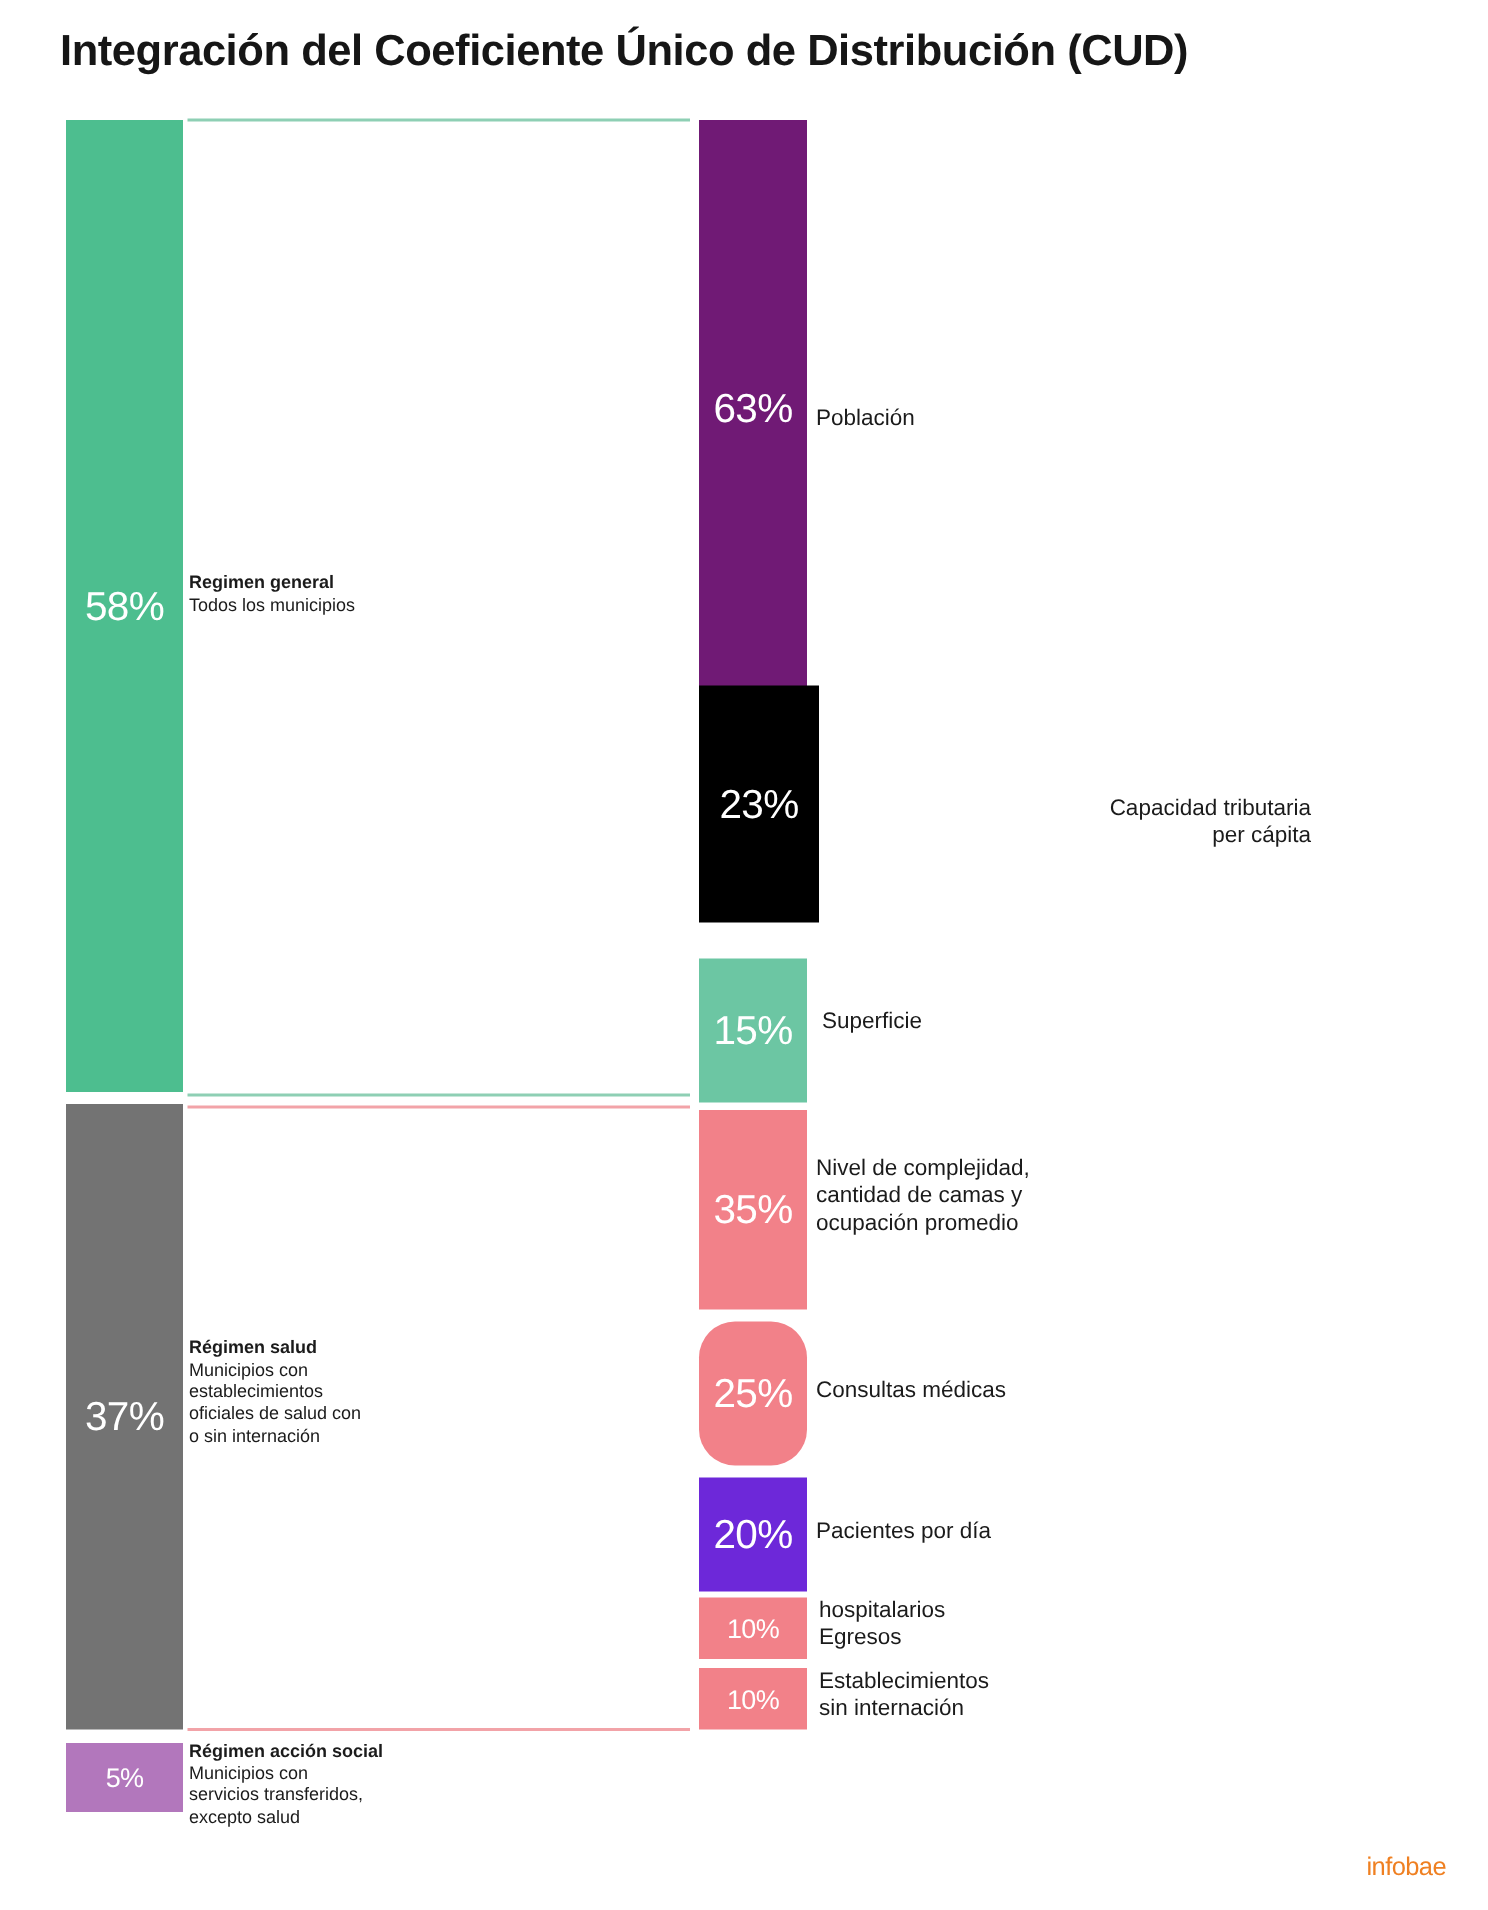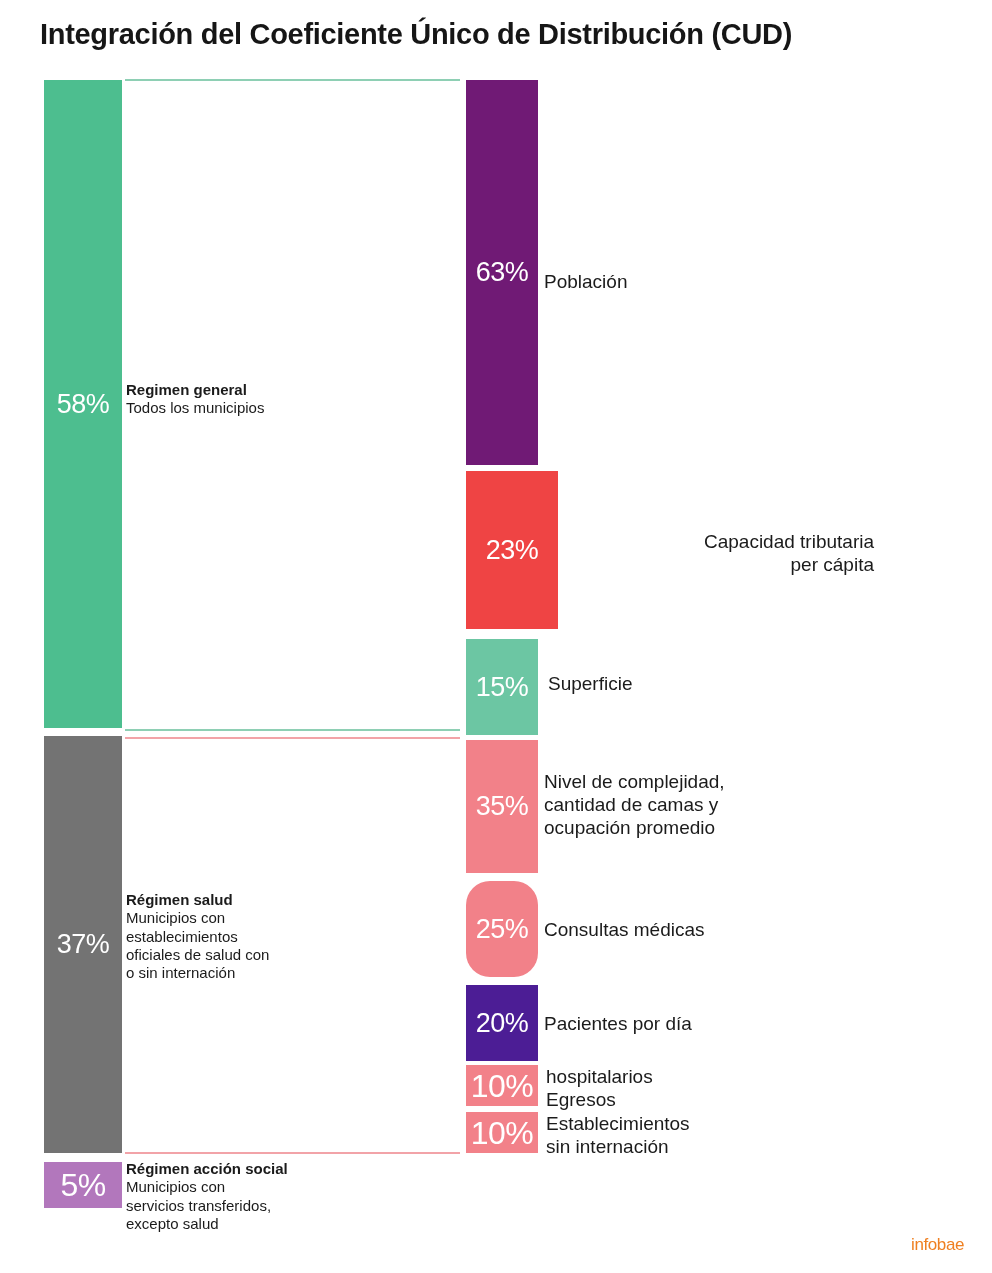--- a/index.html
+++ b/index.html
@@ -46,38 +46,38 @@
     justify-content: center;
   }
   .bar .pct {
     color: #ffffff;
     font-size: 27px;
     font-weight: 500;
     letter-spacing: -0.5px;
     line-height: 1;
     white-space: nowrap;
   }
-  .bar.small .pct { font-size: 32px; }
+  .bar.small .pct { font-size: 18px; }
 
   
   .lbl {
     position: absolute;
     line-height: 1.22;
-    font-size: 15px;
+    font-size: 12px;
     color: #1b1b1b;
   }
   .lbl .strong {
     font-weight: bold;
     display: block;
   }
   .lbl .desc {
     display: block;
     font-weight: normal;
   }
-  .lbl.sub { font-size: 19px; }
+  .lbl.sub { font-size: 15px; }
 
   
   .rule {
     position: absolute;
     height: 2px;
   }
 
   
   .logo {
     position: absolute;
@@ -110,21 +110,21 @@
     <span class="desc">Todos los municipios</span>
   </div>
 
   <div class="bar" style="left:466px; top:80px; width:72px; height:385px; background:#701a75;">
     <span class="pct">63%</span>
   </div>
   <div class="lbl sub" style="left:544px; top:270px; width:330px;">
     <span class="desc">Población</span>
   </div>
 
-  <div class="bar" style="left:466px; top:471px; width:92px; height:158px; background:#ef4444;">
+  <div class="bar" style="left:466px; top:457px; width:80px; height:158px; background:#000000;">
     <span class="pct">23%</span>
   </div>
   <div class="lbl sub" style="left:544px; top:530px; width:330px;text-align:right;">
     <span class="desc">Capacidad tributaria</span>
     <span class="desc">per cápita</span>
   </div>
 
   <div class="bar" style="left:466px; top:639px; width:72px; height:96px; background:#6cc6a3;">
     <span class="pct">15%</span>
   </div>
@@ -153,21 +153,21 @@
     <span class="desc">ocupación promedio</span>
   </div>
 
   <div class="bar" style="left:466px; top:881px; width:72px; height:96px; background:#f28189;border-radius:24px;">
     <span class="pct">25%</span>
   </div>
   <div class="lbl sub" style="left:544px; top:918px; width:340px;">
     <span class="desc">Consultas médicas</span>
   </div>
 
-  <div class="bar" style="left:466px; top:985px; width:72px; height:76px; background:#4c1d95;">
+  <div class="bar" style="left:466px; top:985px; width:72px; height:76px; background:#6d28d9;">
     <span class="pct">20%</span>
   </div>
   <div class="lbl sub" style="left:544px; top:1012px; width:340px;">
     <span class="desc">Pacientes por día</span>
   </div>
 
   <div class="bar small" style="left:466px; top:1065px; width:72px; height:41px; background:#f28189;">
     <span class="pct">10%</span>
   </div>
   <div class="lbl sub" style="left:546px; top:1065px; width:340px;">

